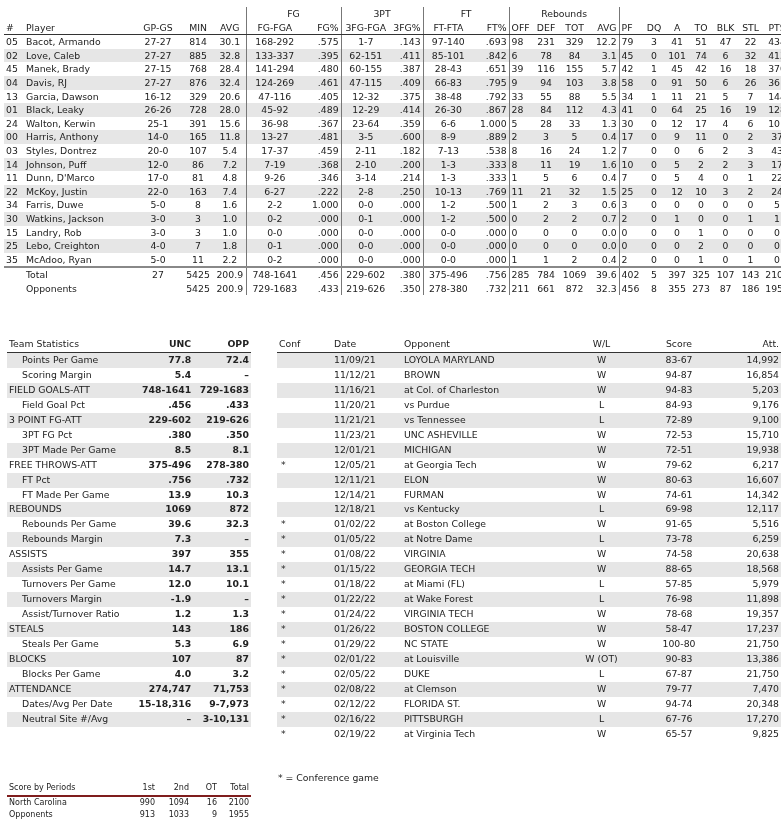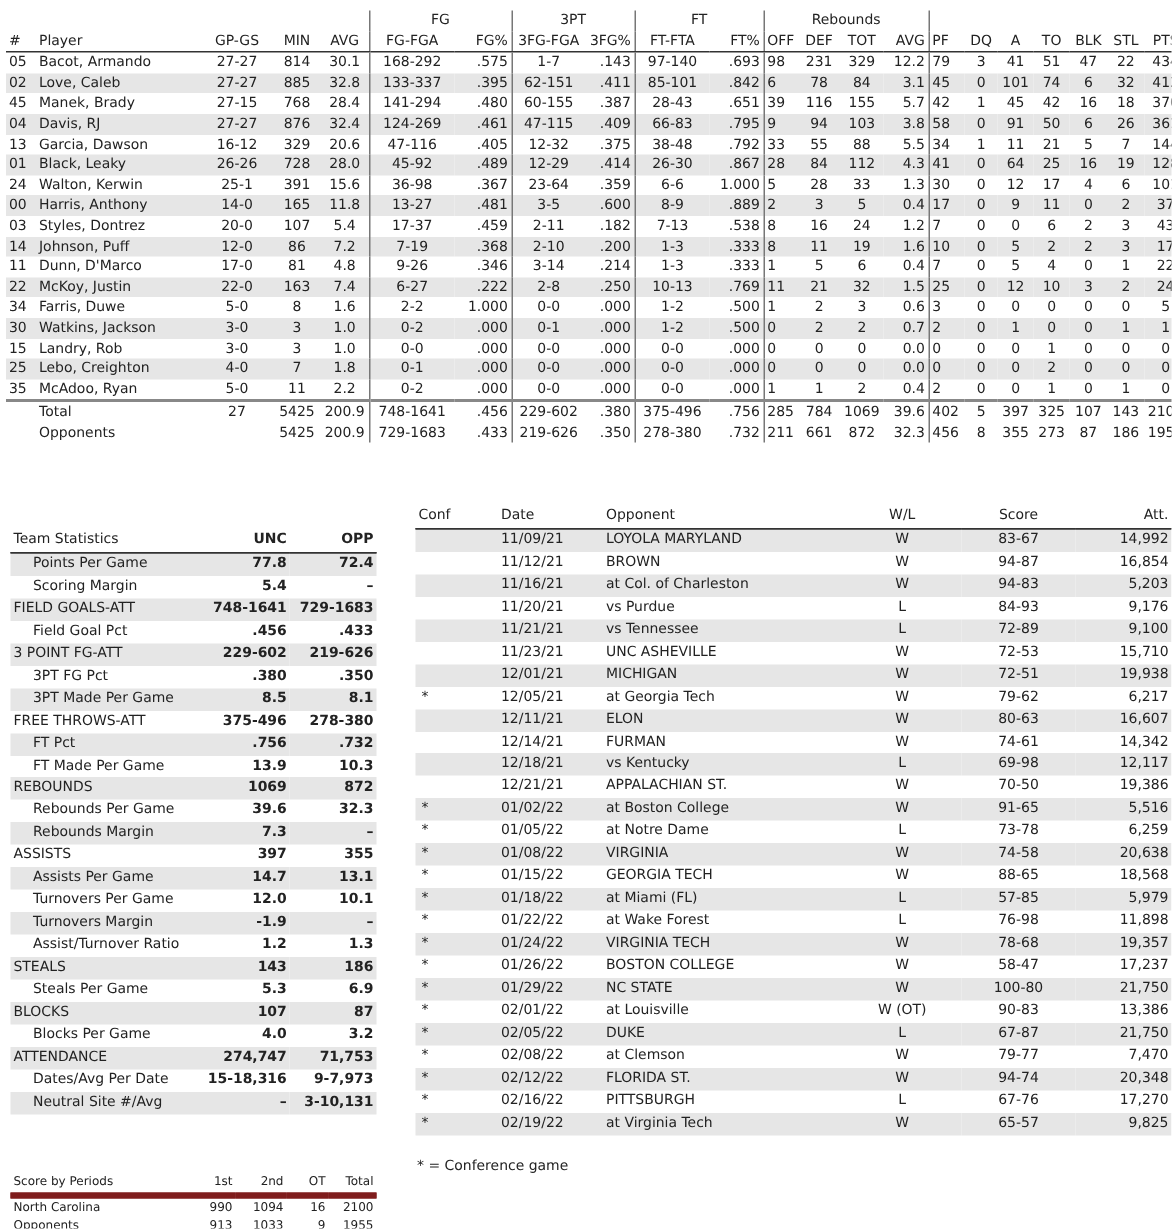--- a/index.html
+++ b/index.html
@@ -14,41 +14,41 @@
   #players tr.group th { height: 13px; text-align: center; }
   #players tr.hdr th { border-bottom: 1px solid #333; }
   #players tr.prow:nth-child(even) td { background: #e6e6e6; }
   #players .r { text-align: right; }
   #players .c { text-align: center; }
   #players .l { text-align: left; }
   #players .sep { border-left: 1.5px solid #777; }
   #players tr.total td { border-top: 2px solid #888; }
 
   
-  #team { position: absolute; left: 7px; top: 337px; width: 244px; margin-top: 16px; }
+  #team { position: absolute; left: 7px; top: 337px; width: 244px; }
   #team th, #team td { height: 14.95px; line-height: 14.95px; padding: 0 2px; }
   #team tr.hdr th { border-bottom: 1px solid #333; }
   #team tr.trow:nth-child(odd) td { background: #e6e6e6; }
   #team td.sub { padding-left: 15px; }
   #team .r { text-align: right; font-weight: bold; }
 
   
   #sched { position: absolute; left: 277px; top: 337px; width: 504px; }
   #sched th, #sched td { height: 14.95px; line-height: 14.95px; padding: 0 2px; }
   #sched tr.hdr th { border-bottom: 1px solid #333; }
   #sched tr.srow:nth-child(odd) td { background: #e6e6e6; }
   #sched .c { text-align: center; }
   #sched .r { text-align: right; }
   #sched .l { text-align: left; }
   #footnote { position: absolute; left: 278px; top: 772px; font-size: 9.3px; }
 
   
   #periods { position: absolute; left: 7px; top: 782px; width: 244px; font-size: 8px; }
   #periods th, #periods td { height: 12.5px; line-height: 12.5px; padding: 0 2px; }
-  #periods tr.hdr th { border-bottom: 4px solid #7f1d1d; }
+  #periods tr.hdr th { border-bottom: 2px solid #7f1d1d; }
   #periods .r { text-align: right; }
 </style>
 </head>
 <body>
 
 <table id="players">
   <colgroup>
     <col style="width:20px">
       <col style="width:110px">
       <col style="width:48px">
@@ -807,28 +807,20 @@
       </tr>
       <tr class="srow">
         <td class="l" style="padding-left: 4px;"></td>
         <td class="l">12/18/21</td>
         <td class="l">vs Kentucky</td>
         <td class="c">L</td>
         <td class="c">69-98</td>
         <td class="r">12,117</td>
       </tr>
       <tr class="srow">
-        <td class="l" style="padding-left: 4px;"></td>
-        <td class="l">12/21/21</td>
-        <td class="l">APPALACHIAN ST.</td>
-        <td class="c">W</td>
-        <td class="c">70-50</td>
-        <td class="r">19,386</td>
-      </tr>
-      <tr class="srow">
         <td class="l" style="padding-left: 4px;">*</td>
         <td class="l">01/02/22</td>
         <td class="l">at Boston College</td>
         <td class="c">W</td>
         <td class="c">91-65</td>
         <td class="r">5,516</td>
       </tr>
       <tr class="srow">
         <td class="l" style="padding-left: 4px;">*</td>
         <td class="l">01/05/22</td>

